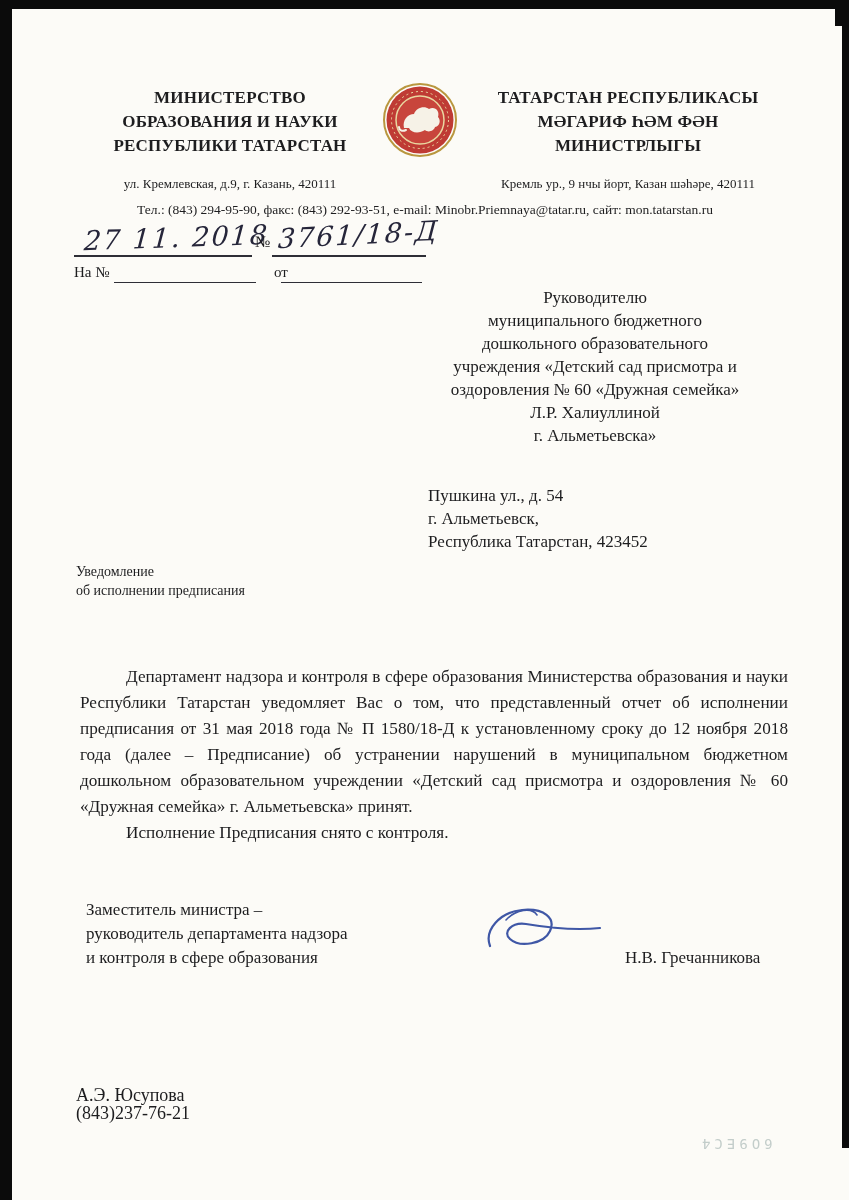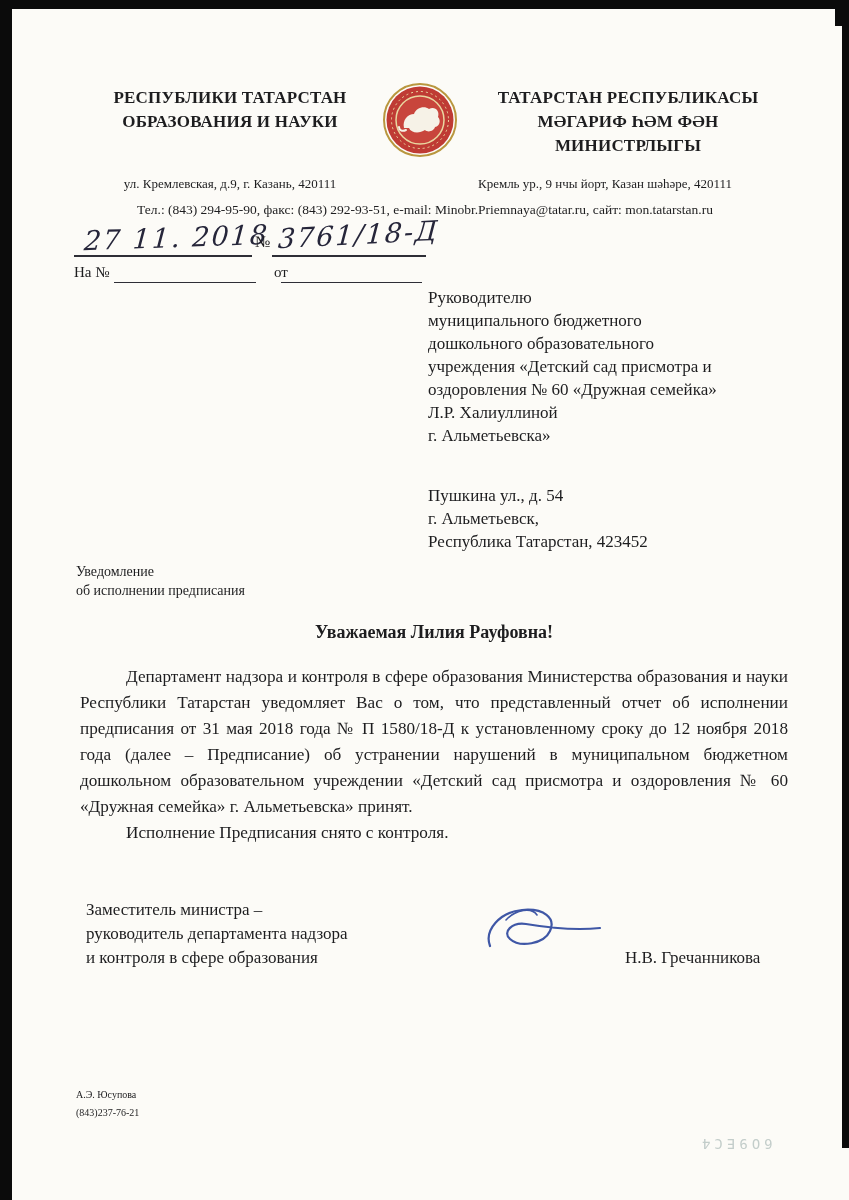--- a/index.html
+++ b/index.html
@@ -20,21 +20,21 @@
   .edge-left { left:0; top:0; width:12px; height:1200px; }
   .edge-right { right:0; top:0; width:7px; height:1148px; }
   .edge-corner { right:0; top:0; width:14px; height:26px; }
 
   
   .org-block { text-align:center; font-weight:bold; font-size:17px; line-height:24px; letter-spacing:.2px; }
   .org-left  { left:88px;  top:86px; width:284px; }
   .org-right { left:462px; top:86px; width:332px; }
   .org-addr  { text-align:center; font-size:13px; font-weight:normal;margin-top:8px; }
   .addr-left  { left:88px;  top:168px; width:284px; }
-  .addr-right { left:439px; top:168px; width:332px; }
+  .addr-right { left:462px; top:168px; width:332px; }
   .emblem { left:382px; top:82px; width:76px; height:76px; }
   .contact-line { left:10px; top:202px; width:830px; text-align:center; font-size:13.5px; }
 
   
   .handwriting {
     font-family:"DejaVu Serif", serif;
     font-style:italic;
     color:#26263a;
     font-size:27px;
     letter-spacing:2px;
@@ -45,38 +45,38 @@
   .rule { position:absolute; height:2px; background:#2e2e36; }
   .rule-date { left:74px;  top:255px; width:178px; }
   .rule-num  { left:272px; top:255px; width:154px; }
   .no-sign { left:255px; top:233px; font-size:16px; }
   .reply-prefix { left:74px;  top:264px; font-size:15px; }
   .reply-from   { left:274px; top:264px; font-size:15px; }
   .rule-reply1 { left:114px; top:282px; width:142px; height:1.4px; }
   .rule-reply2 { left:281px; top:282px; width:141px; height:1.4px; }
 
   
-  .recipient { left:428px; top:286px; width:334px; font-size:17px; line-height:23px; }
+  .recipient { left:428px; top:286px; width:334px; font-size:17px; line-height:23px;text-align:center; }
   .recipient-addr { left:428px; top:484px; width:334px; font-size:17px; line-height:23px; }
 
   
   .subject { left:76px; top:562px; width:300px; font-size:14px; line-height:19px; }
 
   
   .salutation { left:80px; top:622px; width:708px; text-align:center; font-weight:bold; font-size:18px; }
   .body-text { left:80px; top:664px; width:708px; font-size:17.2px; line-height:26px; text-align:justify; }
   .body-text p { text-indent:46px; }
 
   
   .signer-title { left:86px; top:898px; width:320px; font-size:17px; line-height:24px; }
   .autograph { left:474px; top:900px; width:140px; height:72px; }
   .signer-name { left:625px; top:948px; font-size:17px; }
 
   
-  .footer { left:76px; top:1086px; font-size:10px; line-height:18px; }
+  .footer { left:76px; top:1086px; font-size:18px; line-height:18px; }
 
   
   .scan-code {
     left:698px; top:1136px;
     transform:rotate(180deg);
     color:#c3cdca;
     font-family:"DejaVu Sans Mono", monospace;
     font-size:14px; letter-spacing:4px;
   }
 </style>
@@ -84,22 +84,23 @@
 <body>
 
 <div class="page">
 
   <div class="edge edge-top"></div>
   <div class="edge edge-left"></div>
   <div class="edge edge-right"></div>
   <div class="edge edge-corner"></div>
 
   <div class="abs org-block org-left">
+    <div>МИНИСТЕРСТВО</div>
+    <div>ОБРАЗОВАНИЯ И НАУКИ</div>
     <div>РЕСПУБЛИКИ ТАТАРСТАН</div>
-    <div>ОБРАЗОВАНИЯ И НАУКИ</div>
   </div>
   <div class="abs org-addr addr-left">ул. Кремлевская, д.9, г. Казань, 420111</div>
 
   <div class="abs emblem">
     <svg width="76" height="76" viewBox="0 0 76 76">
       <circle cx="38" cy="38" r="36" fill="#fdfcf8" stroke="#b9973f" stroke-width="2"></circle>
       <circle cx="38" cy="38" r="33.5" fill="#bf3b34"></circle>
       <circle cx="38" cy="38" r="28.5" fill="none" stroke="#e9d7a0" stroke-width="1" stroke-dasharray="2 3"></circle>
       <circle cx="38" cy="38" r="24" fill="#c8453c" stroke="#e9d7a0" stroke-width="1.5"></circle>
       <path d="M22 46 c-2 -8 4 -14 10 -14 c2 -6 10 -9 15 -5 c6 -3 11 2 9 8 c3 3 2 9 -3 10 c-1 4 -7 6 -10 3 c-6 4 -14 3 -16 -2 z" fill="#f6f2e7"></path>
@@ -140,21 +141,20 @@
     <div>Пушкина ул., д. 54</div>
     <div>г. Альметьевск,</div>
     <div>Республика Татарстан, 423452</div>
   </div>
 
   <div class="abs subject">
     <div>Уведомление</div>
     <div>об исполнении предписания</div>
   </div>
 
-  <div class="abs salutation">Уважаемая Лилия Рауфовна!</div>
   <div class="abs body-text">
     <p>Департамент надзора и контроля в сфере образования Министерства образования и науки Республики Татарстан уведомляет Вас о том, что представленный отчет об исполнении предписания от 31 мая 2018 года № П 1580/18-Д к установленному сроку до 12 ноября 2018 года (далее – Предписание) об устранении нарушений в муниципальном бюджетном дошкольном образовательном учреждении «Детский сад присмотра и оздоровления № 60 «Дружная семейка» г. Альметьевска» принят.</p>
     <p>Исполнение Предписания снято с контроля.</p>
   </div>
 
   <div class="abs signer-title">
     <div>Заместитель министра –</div>
     <div>руководитель департамента надзора</div>
     <div>и контроля в сфере образования</div>
   </div>

